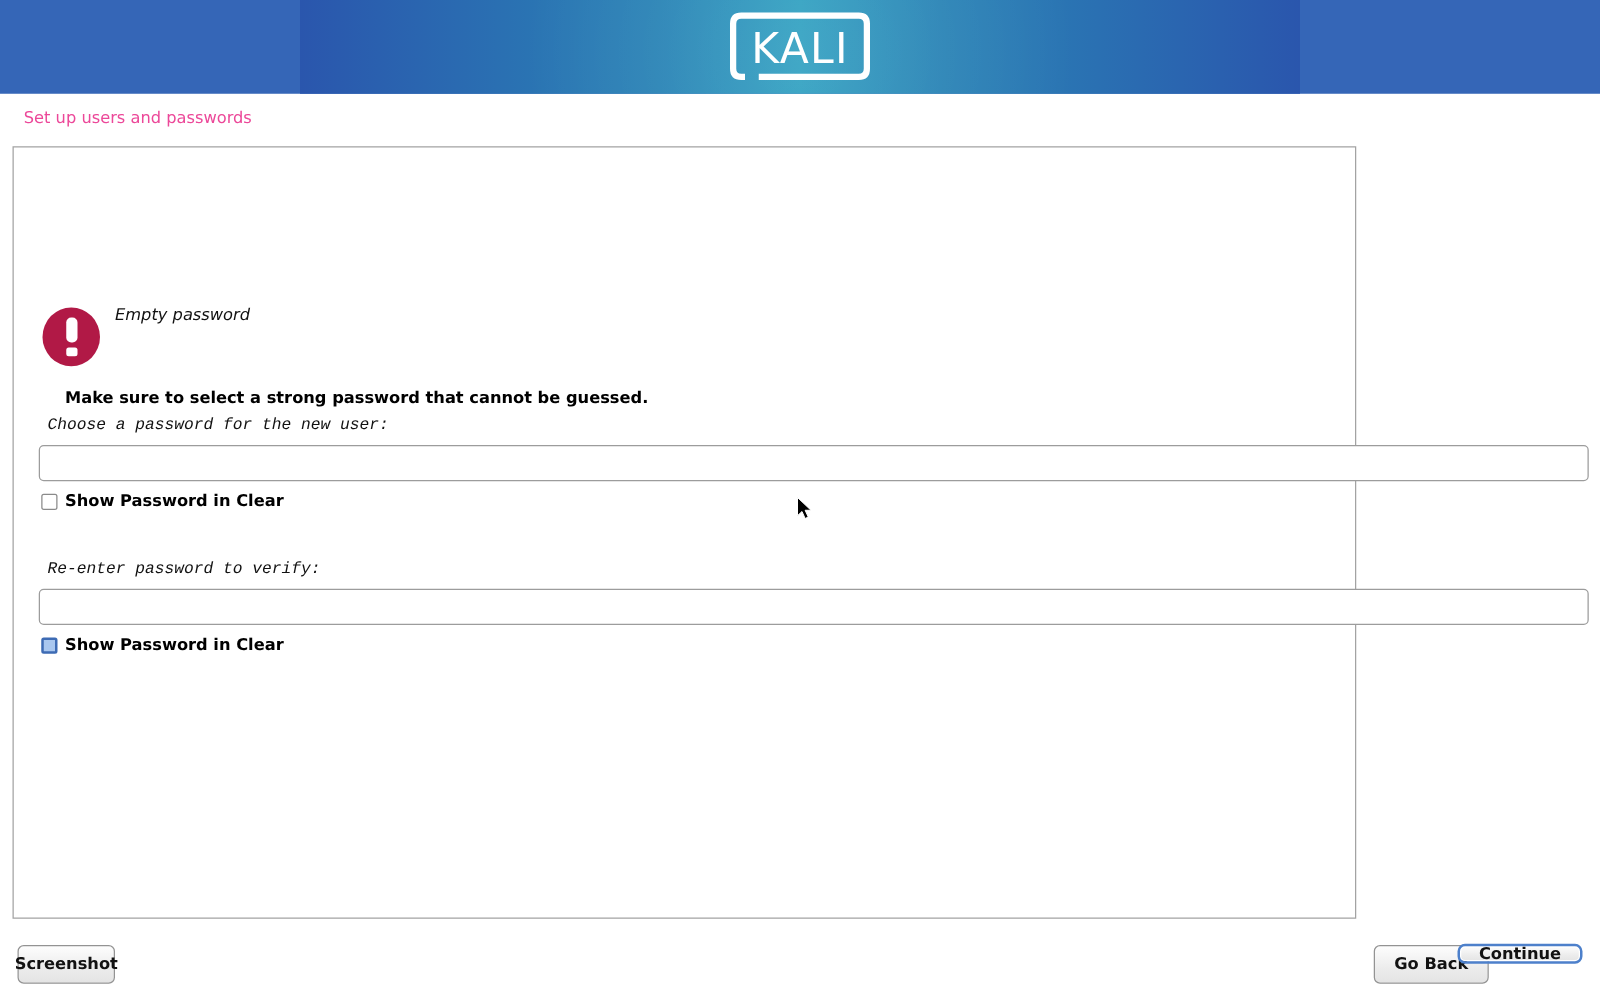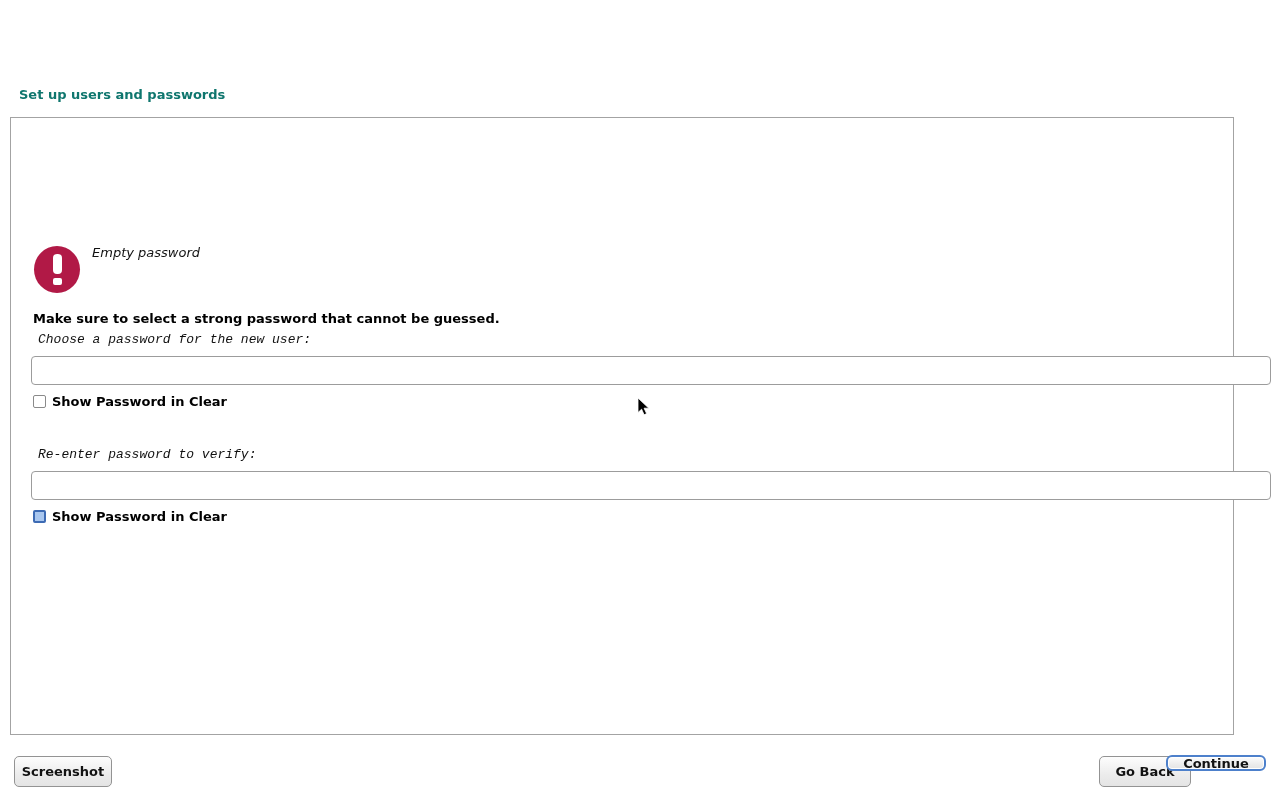--- a/index.html
+++ b/index.html
@@ -15,26 +15,26 @@
     position:absolute; left:240px; top:0; width:800px; height:75px;
     background:
       radial-gradient(circle at 50% 55%, rgba(255,255,255,0.10) 0%, rgba(255,255,255,0) 55%),
       linear-gradient(90deg, #2a56ad 0%, #2a84b6 36%, #2d9fc0 50%, #2a84b6 64%, #2a56ad 100%);
   }
   .logo-svg { position:absolute; left:583px; top:9px; }
 
   
   .page-title {
     position:absolute; left:19px; top:87px;
-    font-size:13px; font-weight:bold; color:#0f766e;
+    font-size:13px; font-weight:normal; color:#ec4899;
   }
 
   
   .content-box {
-    position:absolute; left:10px; top:117px; width:1224px; height:618px;
+    position:absolute; left:10px; top:117px; width:1075px; height:618px;
     background:#ffffff; border:1px solid #a3a3a3;
   }
 
   
   .err-icon {
     position:absolute; left:23px; top:128px; width:46px; height:47px;
     border-radius:50%; background:#b11946;
   }
   .err-icon::before {
     content:""; position:absolute; left:19px; top:8px; width:9px; height:20px;
@@ -46,21 +46,21 @@
   }
   .err-title {
     position:absolute; left:81px; top:127px;
     font-size:13px; font-style:italic; color:#111;
   }
   .err-msg {
     position:absolute; left:81px; top:147px;
     font-size:13px; font-weight:bold; color:#000;
   }
 
-  .strong-line { position:absolute; font-size:13px; font-weight:bold; color:#000; }
+  .strong-line { position:absolute; font-size:13px; font-weight:bold; color:#000;margin-left:19px; }
   .italic-line { position:absolute; font-size:13px; font-style:italic; color:#111;font-family:Liberation Mono, monospace; }
 
   .pw-input {
     position:absolute; left:20px; width:1240px; height:29px;
     border:1px solid #9c9c9c; border-radius:4px; background:#ffffff;
     font:13px "DejaVu Sans", sans-serif; padding:0 6px; outline:none;
   }
 
   .cb {
     position:absolute; width:13px; height:13px;
@@ -74,36 +74,43 @@
 
   
   .btn {
     position:absolute; height:31px;
     background:linear-gradient(#fdfdfd, #ececec 60%, #e4e4e4);
     border:1px solid #939393; border-radius:5px;
     font:bold 13px "DejaVu Sans", sans-serif; color:#121212;
     display:flex; align-items:center; justify-content:center;
     cursor:default;
   }
-  .btn-screenshot { left:14px; top:756px; width:98px; }
+  .btn-screenshot { left:14px; top:756px; width:78px; }
   .btn-goback    { left:1060px; top:756px; width:92px;margin-left:39px; }
   .btn-continue  {
     left:1166px; top:755px; width:100px; height:16px;
     border:2px solid #4d80cb; border-radius:6px;
     box-shadow:inset 0 0 0 1px #ffffff;
   }
 
   
   .cursor { position:absolute; left:637px; top:397px; }
 </style>
 </head>
 <body>
 
 <div class="screen">
 
+  <header class="banner">
+    <div class="banner-grad"></div>
+    <svg class="logo-svg" width="114" height="56" viewBox="0 0 114 56" aria-hidden="true">
+      <path d="M 13 52.5 L 10 52.5 Q 3.5 52.5 3.5 46 L 3.5 10 Q 3.5 3.5 10 3.5 L 104 3.5 Q 110.5 3.5 110.5 10 L 110.5 46 Q 110.5 52.5 104 52.5 L 24 52.5" fill="none" stroke="#ffffff" stroke-width="5"></path>
+      <text x="57" y="41" text-anchor="middle" fill="#ffffff" font-family="DejaVu Sans, sans-serif" font-size="34" letter-spacing="1">KALI</text>
+    </svg>
+  </header>
 
   <h1 class="page-title">Set up users and passwords</h1>
 
   <div class="content-box">
 
     <span class="err-icon"></span>
     <div class="err-title">Empty password</div>
 
     <div class="strong-line" style="left:22px; top:193px;">Make sure to select a strong password that cannot be guessed.</div>
     <div class="italic-line" style="left:27px; top:214px;">Choose a password for the new user:</div>

